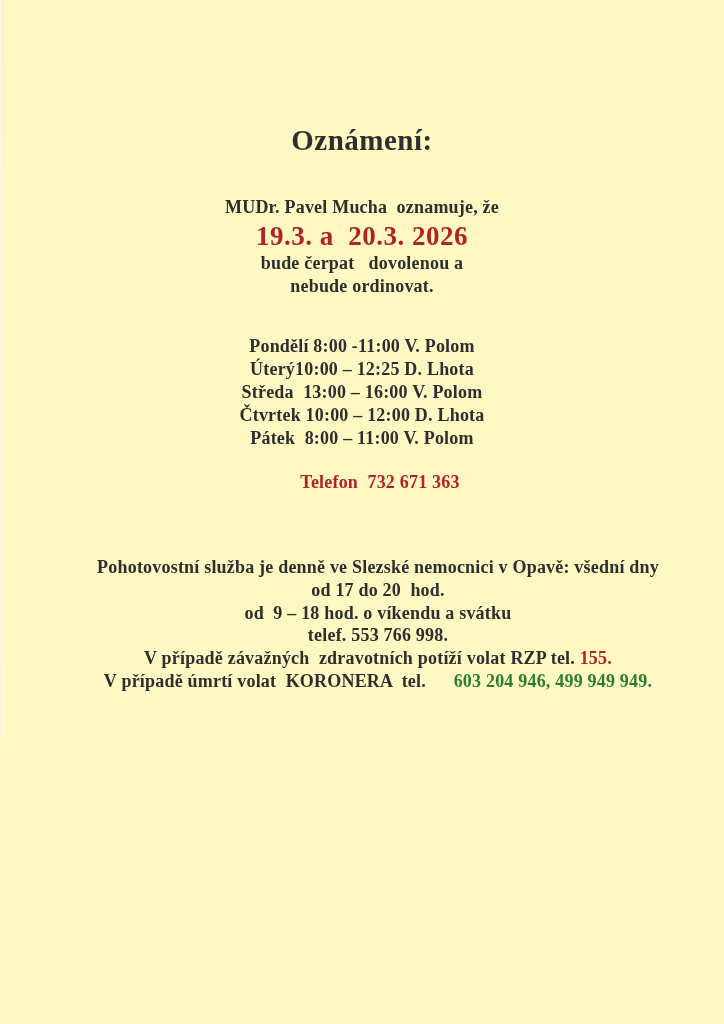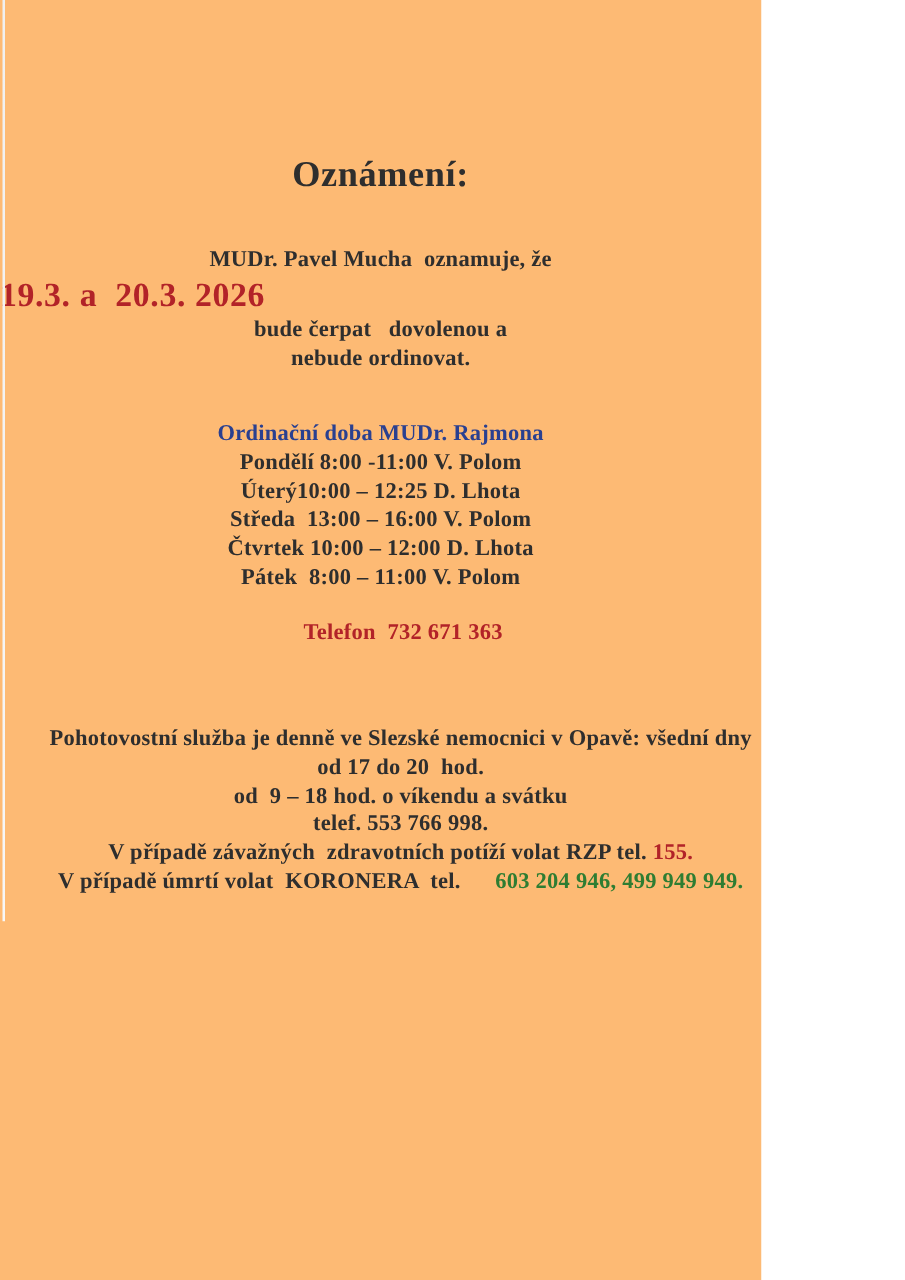--- a/index.html
+++ b/index.html
@@ -2,23 +2,23 @@
 <html><head>
 <meta charset="utf-8">
 <style>
   html, body {
     margin: 0;
     padding: 0;
     background: #ffffff;
   }
   .page {
     position: relative;
-    width: 609px;
+    width: 724px;
     height: 1024px;
-    background: #fdba74;
+    background: #fef9c3;
     overflow: hidden;
     font-family: "Liberation Serif", "DejaVu Serif", serif;
     font-weight: bold;
     color: #2e2e2e;
     box-sizing: border-box;
     padding-top: 124px;
   }
   
   .scan-edge {
     position: absolute;
@@ -37,20 +37,21 @@
   }
   .title {
     text-align: center;
     font-size: 29px;
     line-height: 32px;
     letter-spacing: 0.5px;
   }
   .announce-block { margin-top: 38px; }
   .announce-intro { line-height: 26px; }
   .dates {
+    text-align: center;
     color: #b22328;
     font-size: 27px;
     line-height: 32px;
     white-space: pre-wrap;
     letter-spacing: 0.5px;
   }
   .substitute-block { margin-top: 46px; }
   .schedule-block { margin-top: 37px; }
   .schedule-heading {
     color: #2a4090;
@@ -76,21 +77,20 @@
 
   <div class="announce-block">
     <div class="line announce-intro">MUDr. Pavel Mucha  oznamuje, že</div>
     <div class="dates">19.3. a  20.3. 2026</div>
     <div class="line">bude čerpat   dovolenou a</div>
     <div class="line">nebude ordinovat.</div>
   </div>
 
 
   <div class="schedule-block">
-    <div class="line schedule-heading">Ordinační doba MUDr. Rajmona</div>
     <div class="line">Pondělí 8:00 -11:00 V. Polom</div>
     <div class="line">Úterý10:00 – 12:25 D. Lhota</div>
     <div class="line">Středa  13:00 – 16:00 V. Polom</div>
     <div class="line">Čtvrtek 10:00 – 12:00 D. Lhota</div>
     <div class="line">Pátek  8:00 – 11:00 V. Polom</div>
     <div class="line phone-line">Telefon  732 671 363</div>
   </div>
 
   <div class="emergency-block">
     <div class="line">Pohotovostní služba je denně ve Slezské nemocnici v Opavě: všední dny</div>

